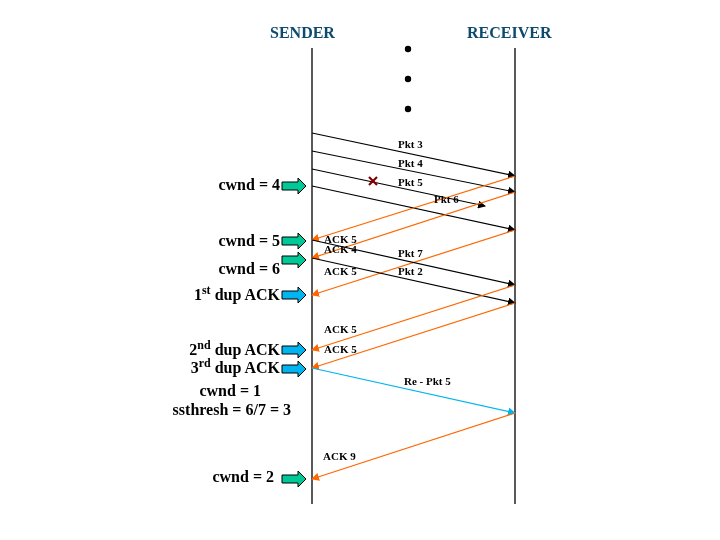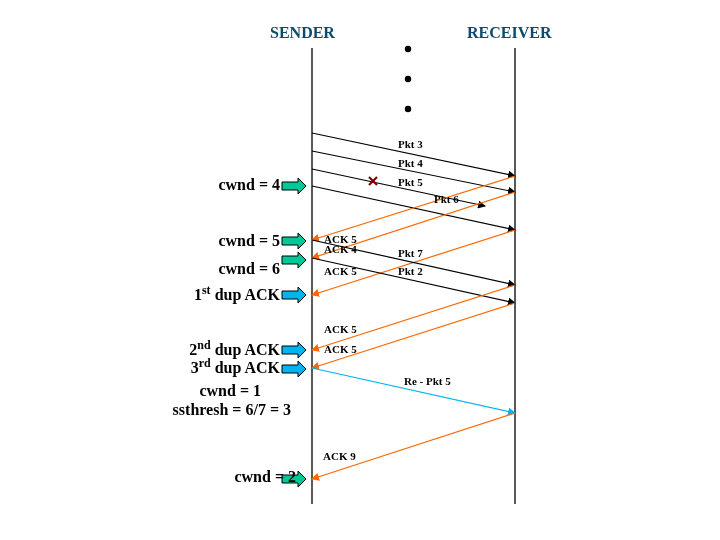--- a/index.html
+++ b/index.html
@@ -82,14 +82,14 @@
   </div>
 <div id="events">
     <div class="side" style="right: 440px; top: 176px;">cwnd = 4</div>
     <div class="side" style="right: 440px; top: 232px;">cwnd = 5</div>
     <div class="side" style="right: 440px; top: 251px; margin-top: 9px;">cwnd = 6</div>
     <div class="side" style="right: 440px; top: 286px;"><span>1</span><sup>st</sup><span> dup ACK</span></div>
     <div class="side" style="right: 440px; top: 341px;"><span>2</span><sup>nd</sup><span> dup ACK</span></div>
     <div class="side" style="right: 440px; top: 359px; margin-left: 24px;"><span>3</span><sup>rd</sup><span> dup ACK</span></div>
     <div class="side" style="right: 459px; top: 382px; text-align: center;">cwnd = 1</div>
     <div class="side" style="right: 429px; top: 401px;">ssthresh = 6/7 = 3</div>
-    <div class="side" style="right: 424px; top: 468px;">cwnd = 2</div>
+    <div class="side" style="right: 446px; top: 468px;">cwnd = 2</div>
   </div>
 
 </body></html>

